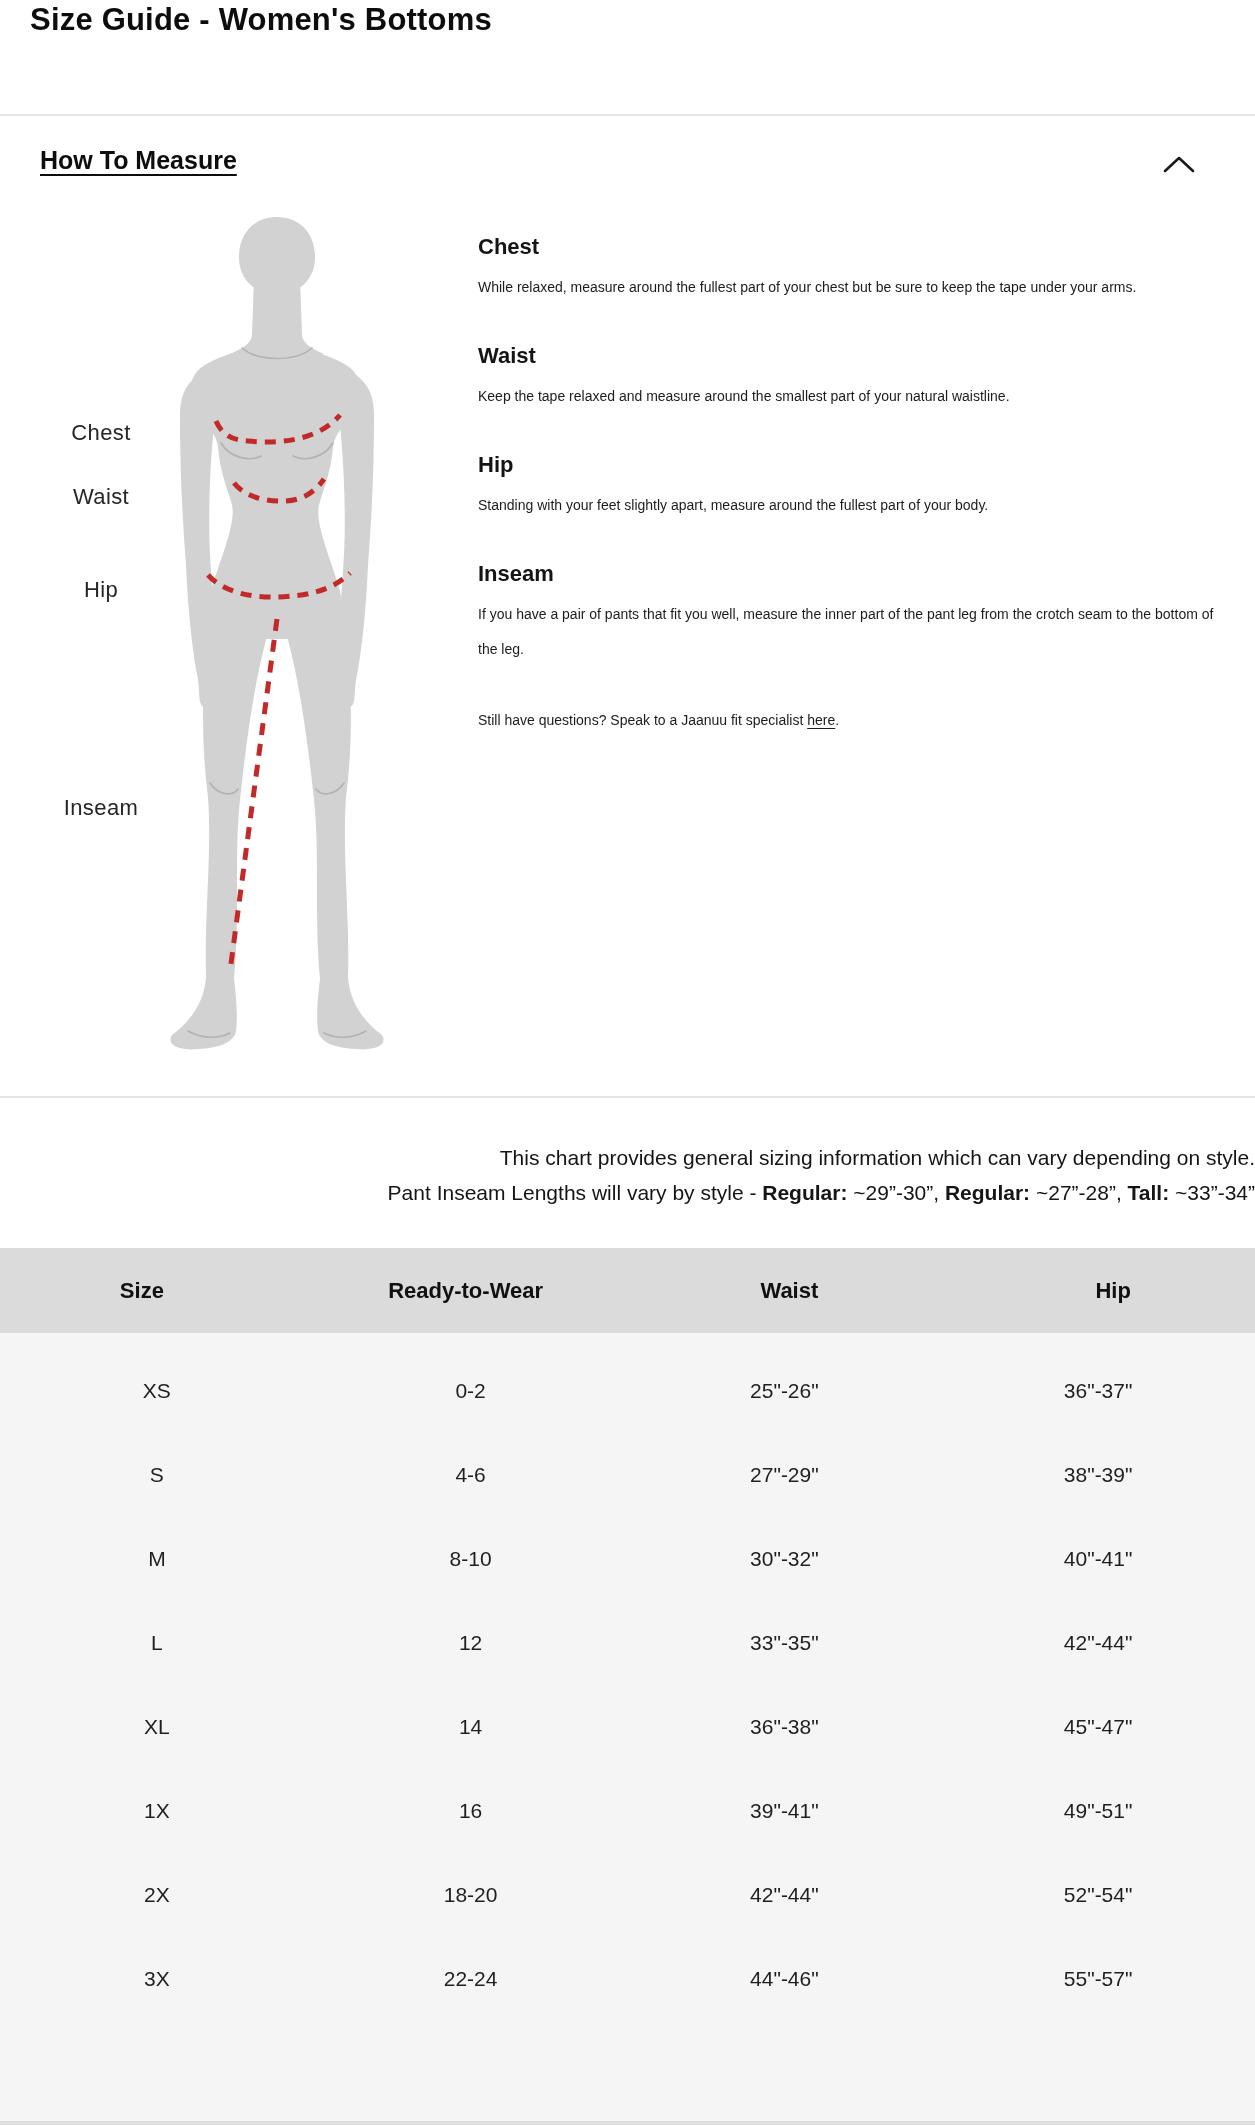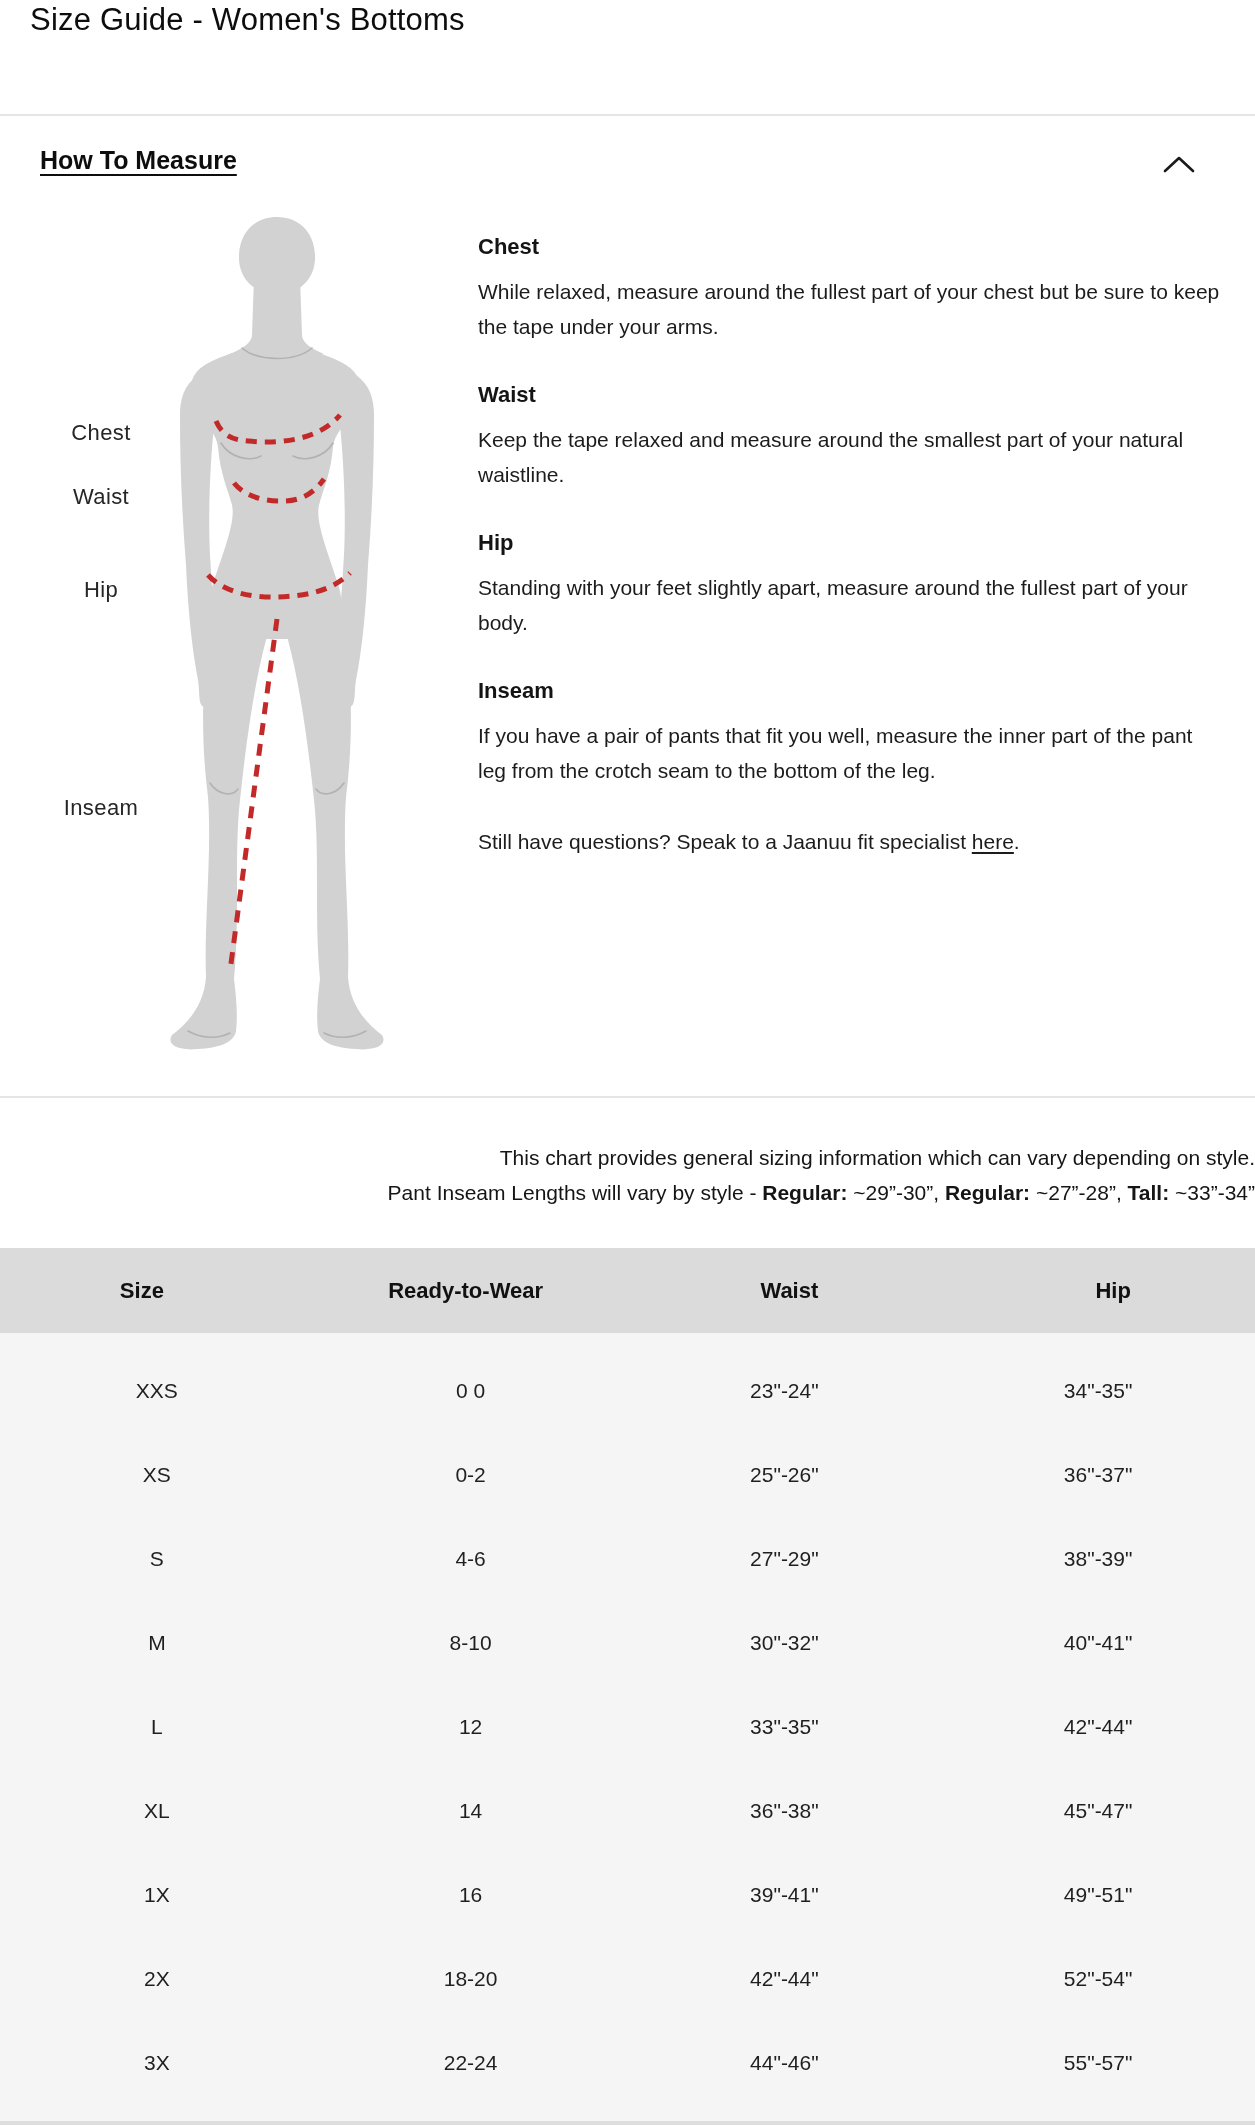--- a/index.html
+++ b/index.html
@@ -12,21 +12,21 @@
     --text:#1b1b1b;
   }
   *{box-sizing:border-box;margin:0;padding:0;}
   html,body{background:#ffffff;}
   body{
     width:1255px;height:2125px;position:relative;overflow:hidden;
     font-family:"Liberation Sans","DejaVu Sans",sans-serif;color:var(--text);
   }
   .page-title{
     position:absolute;left:30px;top:2px;
-    font-size:31px;font-weight:400;letter-spacing:.2px;color:#0d0d0d;
+    font-size:31px;font-weight:700;letter-spacing:.2px;color:#0d0d0d;
   }
   .divider{position:absolute;left:0;width:1255px;height:2px;background:var(--divider);}
   .divider-top{top:114px;}
   .divider-mid{top:1096px;}
 
   .htm-heading{
     position:absolute;left:40px;top:146px;
     font-size:25px;font-weight:700;color:#0d0d0d;
     text-decoration:underline;text-underline-offset:5px;text-decoration-thickness:2px;
     cursor:pointer;
@@ -42,21 +42,21 @@
     font-size:22px;font-weight:500;letter-spacing:.4px;color:#262626;
   }
   .fig-label-chest{top:433px;}
   .fig-label-waist{top:497px;}
   .fig-label-hip{top:590px;}
   .fig-label-inseam{top:808px;}
 
   
   .instructions{position:absolute;left:478px;top:232px;width:742px;}
   .instructions h3{font-size:22px;font-weight:700;line-height:30px;margin:0 0 8px 0;color:#141414;}
-  .instructions p{font-size:21px;line-height:35px;margin:12px 0 36px 0;color:#1c1c1c;}
+  .instructions p{font-size:14px;line-height:35px;margin:4px 0 36px 0;color:#1c1c1c;}
   .still-q{font-size:21px;line-height:35px;margin:0;color:#1c1c1c;}
   .still-q a{color:#1c1c1c;text-decoration:underline;text-underline-offset:3px;cursor:pointer;}
 
   
   .notes{position:absolute;left:0;top:1140px;width:1255px;text-align:right;
     font-size:21px;line-height:35px;color:#151515;}
   .notes b{font-weight:700;}
 
   
   .size-table-header{
@@ -149,26 +149,20 @@
 
 <div class="size-table-header">
   <div class="hcell">Size</div>
   <div class="hcell">Ready-to-Wear</div>
   <div class="hcell">Waist</div>
   <div class="hcell">Hip</div>
 </div>
 
 <div class="size-table-body">
   <div class="trow">
-    <div class="tcell">XXS</div>
-    <div class="tcell">0 0</div>
-    <div class="tcell">23"-24"</div>
-    <div class="tcell">34"-35"</div>
-  </div>
-  <div class="trow">
     <div class="tcell">XS</div>
     <div class="tcell">0-2</div>
     <div class="tcell">25"-26"</div>
     <div class="tcell">36"-37"</div>
   </div>
   <div class="trow">
     <div class="tcell">S</div>
     <div class="tcell">4-6</div>
     <div class="tcell">27"-29"</div>
     <div class="tcell">38"-39"</div>

